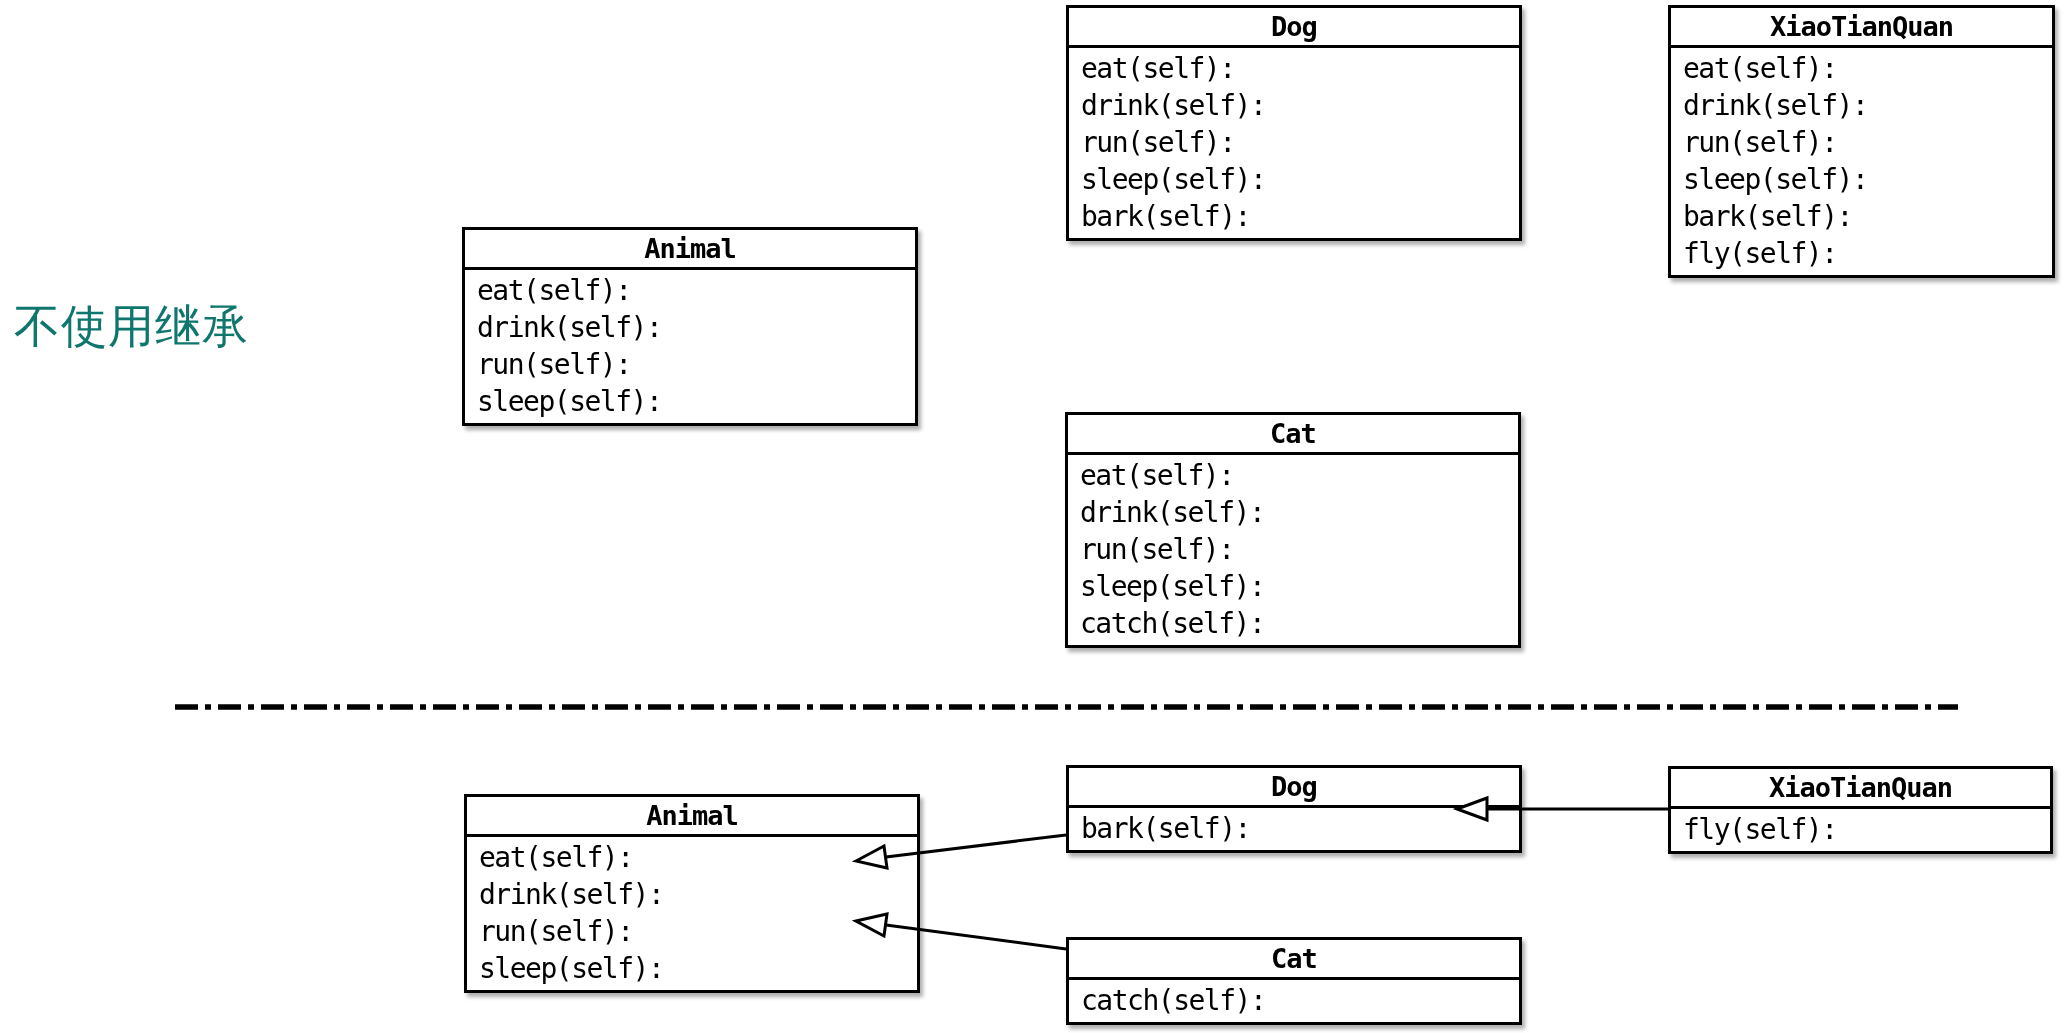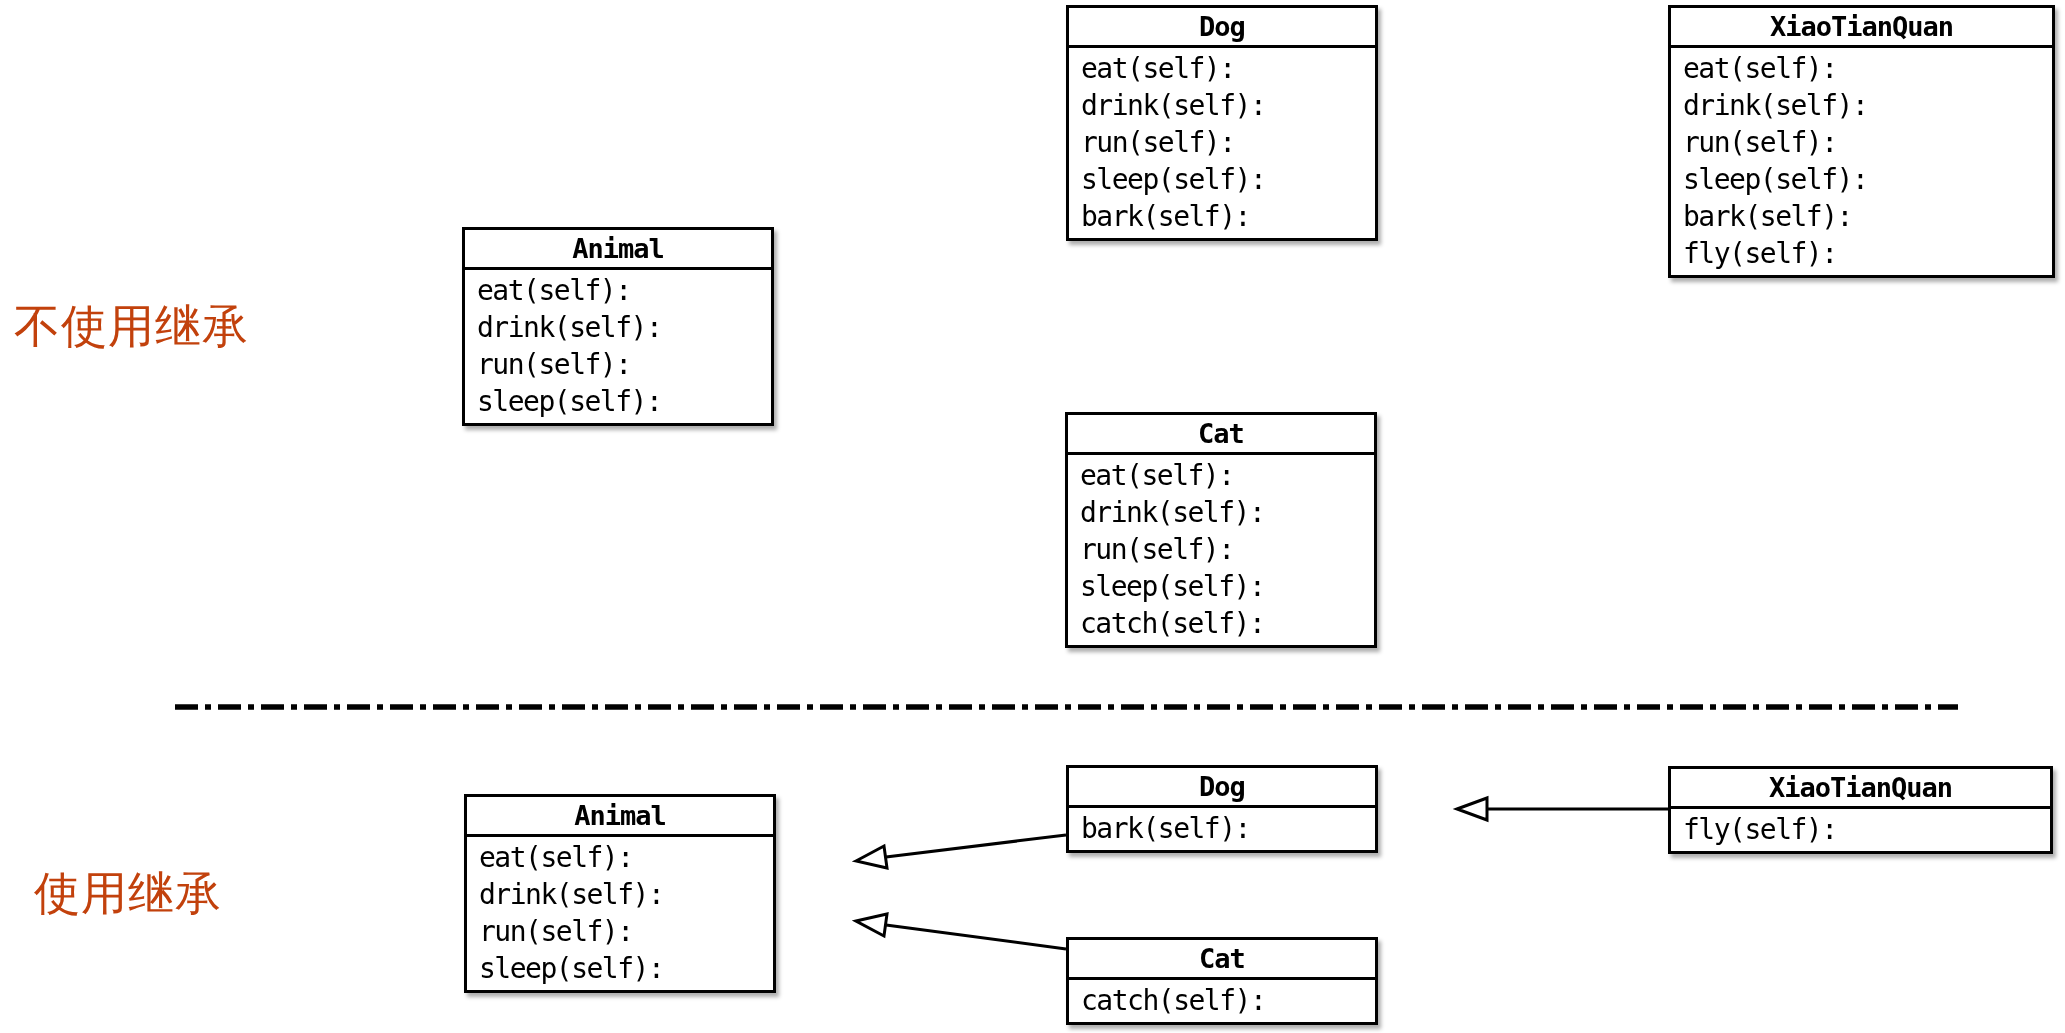--- a/index.html
+++ b/index.html
@@ -8,21 +8,21 @@
     width:2065px;height:1033px;
     background:#ffffff;
     overflow:hidden;
     font-family:"DejaVu Sans Mono", monospace;
   }
   .section-label{
     position:absolute;
     font-family:"Liberation Sans","DejaVu Sans",sans-serif;
     font-size:46px;
     line-height:52px;
-    color:#c2410c;
+    color:#0f766e;
     white-space:nowrap;
     letter-spacing:1px;
   }
   .class-box{
     position:absolute;
     background:#ffffff;
     border:3px solid #000;
     box-shadow:3px 4px 4px rgba(0,0,0,0.32);
     box-sizing:border-box;
   }
@@ -39,21 +39,21 @@
   }
   .class-methods{margin:0;padding:2px 0 3px 0;list-style:none;}
   .class-method{
     font-size:28px;
     line-height:37px;
     letter-spacing:-1.5px;
     color:#000;
     padding-left:12px;
     white-space:nowrap;
   }
-  .w-full{width:312px;}
+  .w-full{width:456px;}
   svg.overlay{
     position:absolute;left:0;top:0;
     pointer-events:none;
   }
   .rel-line{stroke:#000;stroke-width:3;fill:none;}
   .rel-head{fill:#ffffff;stroke:#000;stroke-width:3;stroke-linejoin:miter;}
   .divider{stroke:#000;stroke-width:5.5;stroke-dasharray:23 7 6 7;}
 </style>
 </head>
 <body>
@@ -99,21 +99,20 @@
     <span class="class-title">Cat</span>
     <ul class="class-methods">
       <li class="class-method">eat(self):</li>
       <li class="class-method">drink(self):</li>
       <li class="class-method">run(self):</li>
       <li class="class-method">sleep(self):</li>
       <li class="class-method">catch(self):</li>
     </ul>
   </div>
 
-  <div class="section-label" style="left:34px;top:867px;">使用继承</div>
 
   <div class="class-box w-full" style="left:464px;top:794px;">
     <span class="class-title">Animal</span>
     <ul class="class-methods">
       <li class="class-method">eat(self):</li>
       <li class="class-method">drink(self):</li>
       <li class="class-method">run(self):</li>
       <li class="class-method">sleep(self):</li>
     </ul>
   </div>

